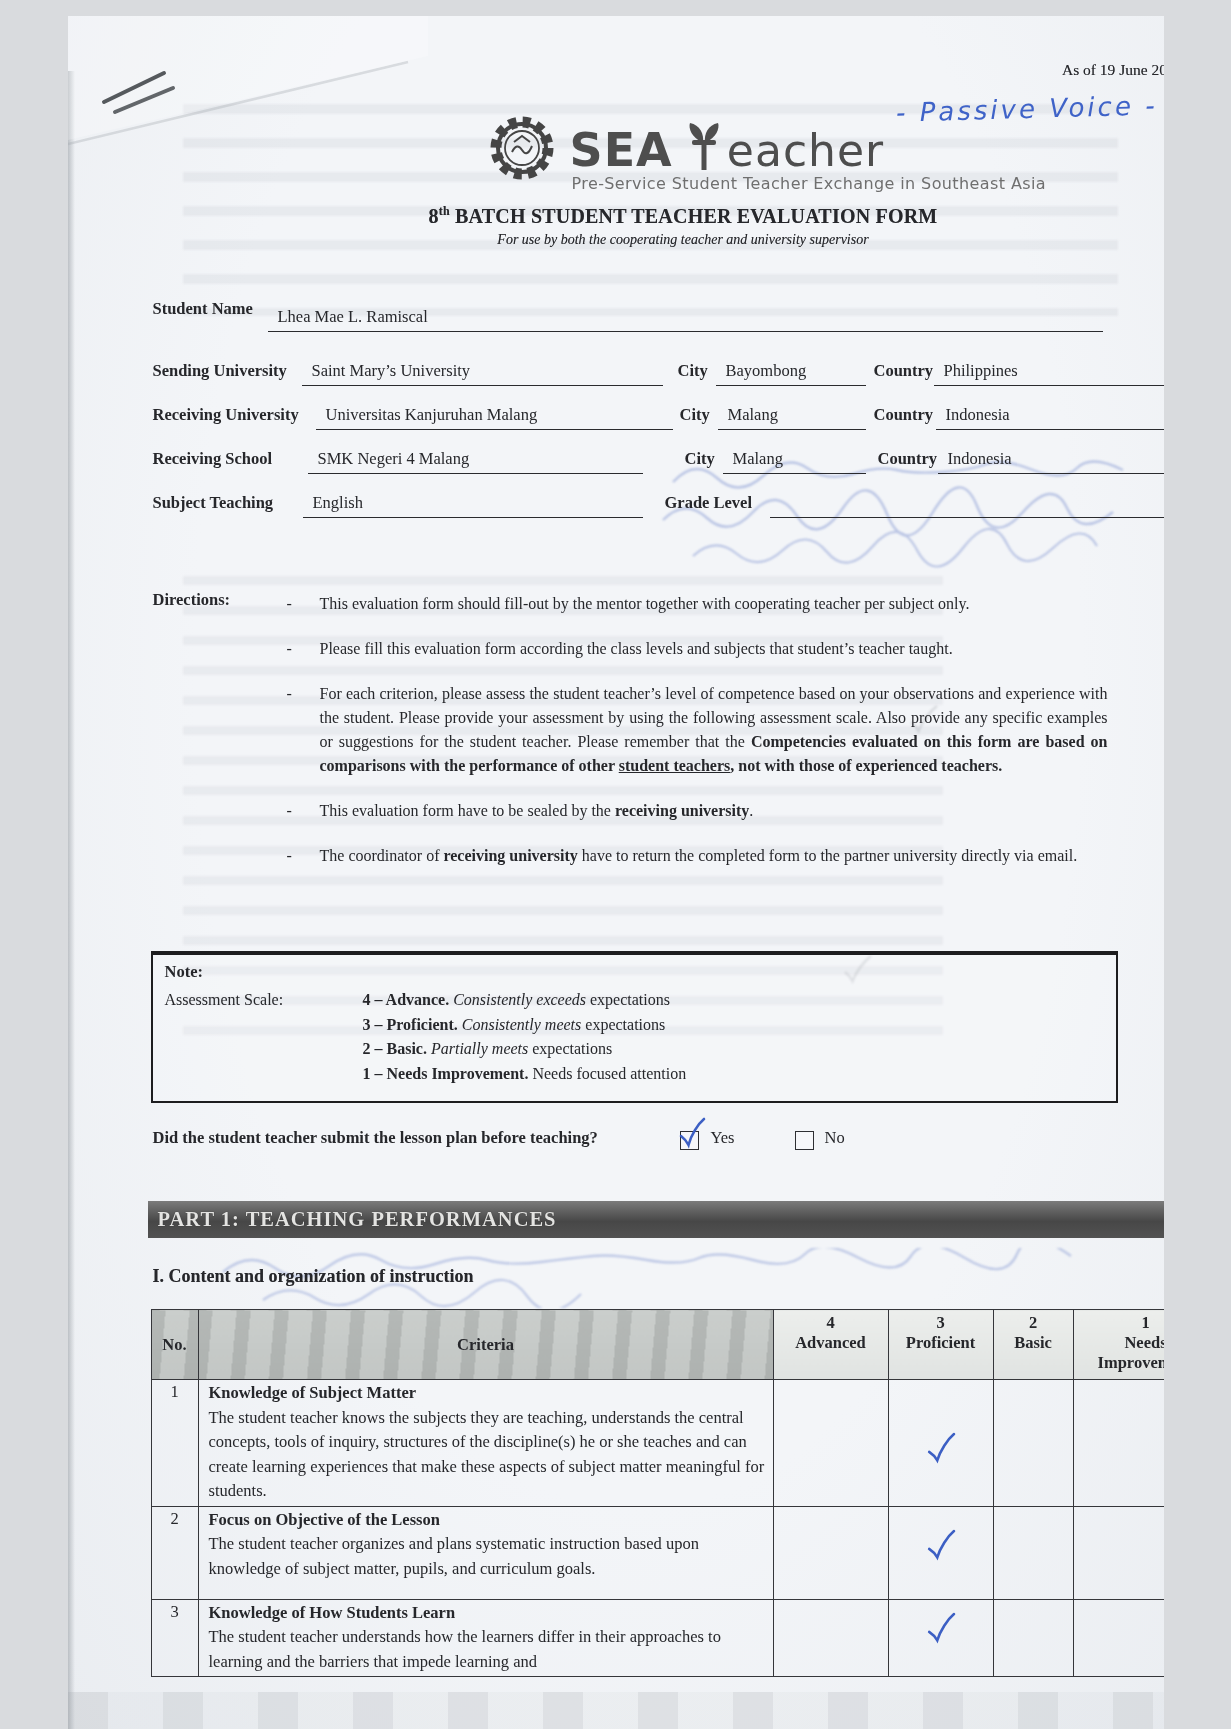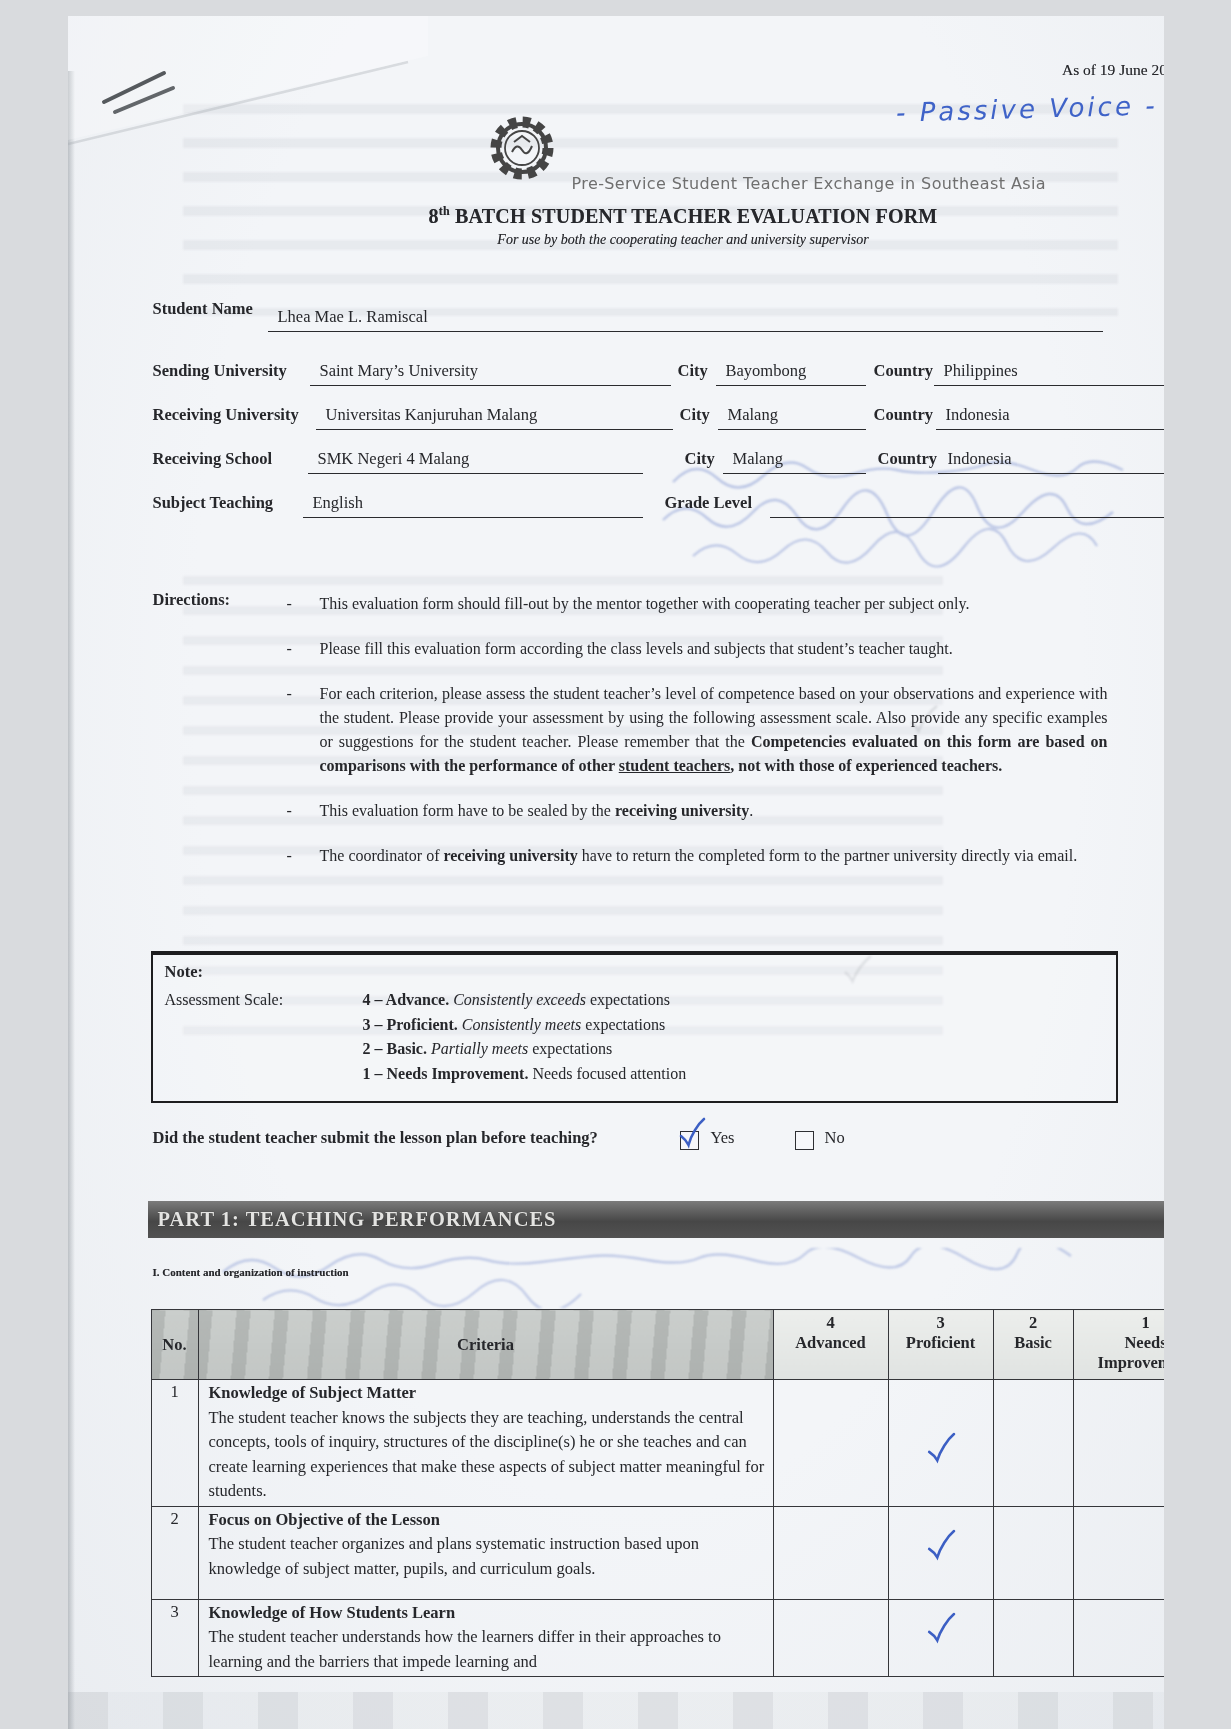--- a/index.html
+++ b/index.html
@@ -45,21 +45,21 @@
   .scale-line{font-size:16px;line-height:24.5px;}
   
   .question{font-size:16.5px;font-weight:bold;white-space:nowrap;}
   .cbx{width:17px;height:17px;border:1.8px solid #2e2f33;display:inline-block;background:rgba(255,255,255,.25);}
   .qlabel{font-size:16.5px;}
   #yes-check{display:none;position:absolute;left:-4px;top:-15px;}
   
   .banner{background:linear-gradient(180deg,#7b7b7b,#474747 55%,#525252);
     color:#e4e4e2;font-size:20.5px;font-weight:600;letter-spacing:1px;
     display:flex;align-items:center;padding-left:10px;text-shadow:0 0 1px rgba(0,0,0,.6);}
-  .sect{font-size:11px;font-weight:bold;}
+  .sect{font-size:18px;font-weight:bold;}
   
   table.eval{border-collapse:collapse;table-layout:fixed;width:1067px;}
   table.eval td,table.eval th{border:1.8px solid #35363a;vertical-align:top;overflow:hidden;}
   table.eval th{font-size:16.5px;font-weight:bold;text-align:center;padding:3px 4px;}
   .th-gray{background:
      repeating-linear-gradient(95deg, rgba(120,124,122,.28) 0 14px, rgba(195,198,196,.20) 14px 38px),
      linear-gradient(#ccd0ce,#c2c6c4);}
   .th-light{background:linear-gradient(#eceeec,#e0e3e1);}
   .cell-no{font-size:16.5px;text-align:center;padding-top:2px;}
   .cell-crit{font-size:16.5px;line-height:24.5px;padding:1px 8px 2px 10px;}
@@ -112,36 +112,48 @@
   <div class="abs" style="left:418px;top:94px;width:420px;height:84px;">
     <svg width="72" height="72" viewBox="0 0 72 72" style="position:absolute;left:0;top:2px;">
       <g fill="none" stroke="#454545">
         <circle cx="36" cy="36" r="26" stroke-width="11" stroke-dasharray="7.5 6.1"></circle>
         <circle cx="36" cy="36" r="24" stroke-width="4"></circle>
         <circle cx="36" cy="36" r="17" stroke-width="1.8"></circle>
         <path d="M26 40 q5 -10 10 -2 q5 8 10 -4" stroke-width="2"></path>
         <path d="M28 30 l8 -6 l8 6" stroke-width="2"></path>
       </g>
     </svg>
+    <div class="brand" style="position:absolute;left:84px;top:12px;white-space:nowrap;">
+      <span class="brand-sea">SEA</span>
+      <svg width="40" height="52" viewBox="0 0 40 52" style="vertical-align:-8px;margin:0 -2px 0 6px;">
+        <g fill="#4e4e4e">
+          <path d="M18 20 C8 16, 4 6, 6 1 C16 3, 20 12, 19 20 Z"></path>
+          <path d="M22 20 C32 16, 36 6, 34 1 C24 3, 20 12, 21 20 Z"></path>
+          <rect x="17.5" y="18" width="5" height="30"></rect>
+          <rect x="8" y="18" width="24" height="5" rx="2"></rect>
+        </g>
+      </svg>
+      <span class="brand-teacher">eacher</span>
+    </div>
     <div class="tagline" style="position:absolute;left:86px;top:64px;white-space:nowrap;">Pre-Service Student Teacher Exchange in Southeast Asia</div>
   </div>
 
   <div class="abs title ink" style="left:0;top:188px;width:1231px;">
     <span>8</span><sup>th</sup><span> BATCH STUDENT TEACHER EVALUATION FORM</span>
   </div>
   <div class="abs subtitle ink" style="left:0;top:216px;width:1231px;">For use by both the cooperating teacher and university supervisor</div>
 
   <div class="abs" style="left:0;top:283px;width:1231px;height:36px;">
     <span class="abs flabel" style="left:85px;top:0;">Student Name</span>
     <span class="abs fline" style="left:200px;top:8px;width:835px;"><span class="fval">Lhea Mae L. Ramiscal</span></span>
   </div>
 
   <div class="abs" style="left:0;top:345px;width:1231px;height:36px;">
     <span class="abs flabel" style="left:85px;top:0;">Sending University</span>
-    <span class="abs fline" style="left:242px;top:0;width:361px;"><span class="fval">Saint Mary’s University</span></span>
+    <span class="abs fline" style="left:234px;top:0;width:361px;"><span class="fval">Saint Mary’s University</span></span>
     <span class="abs flabel" style="left:610px;top:0;">City</span>
     <span class="abs fline" style="left:648px;top:0;width:150px;"><span class="fval">Bayombong</span></span>
     <span class="abs flabel" style="left:806px;top:0;">Country</span>
     <span class="abs fline" style="left:866px;top:0;width:286px;"><span class="fval">Philippines</span></span>
   </div>
 
   <div class="abs" style="left:0;top:389px;width:1231px;height:36px;">
     <span class="abs flabel" style="left:85px;top:0;">Receiving University</span>
     <span class="abs fline" style="left:248px;top:0;width:357px;"><span class="fval">Universitas Kanjuruhan Malang</span></span>
     <span class="abs flabel" style="left:612px;top:0;">City</span>

